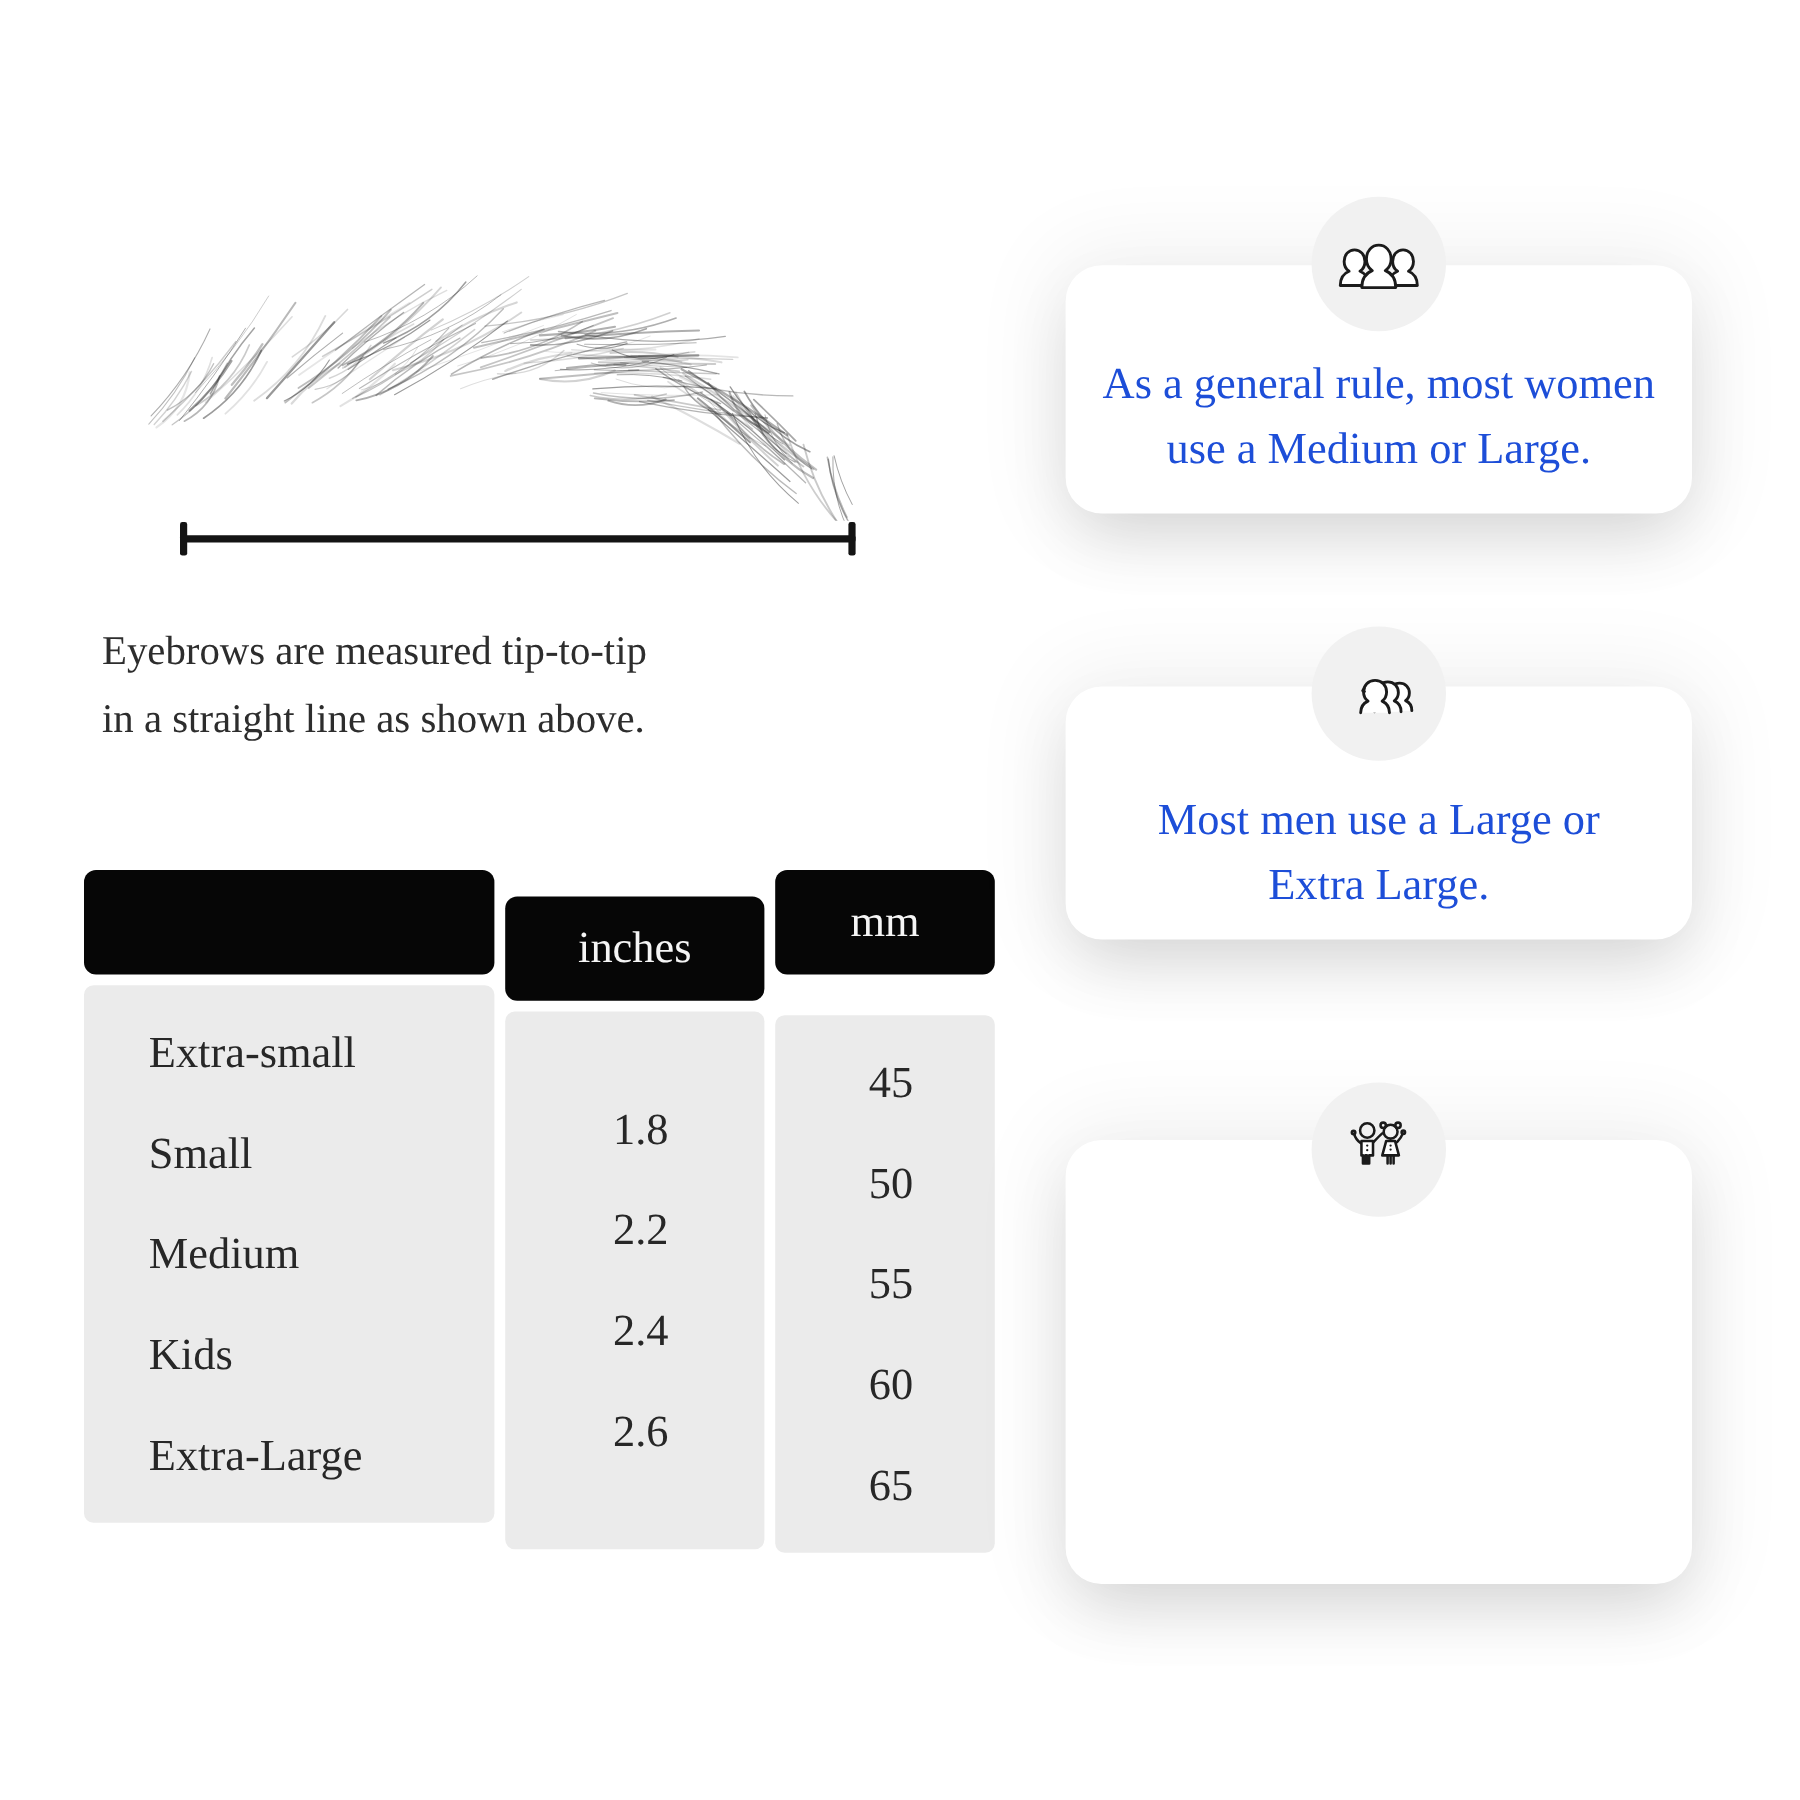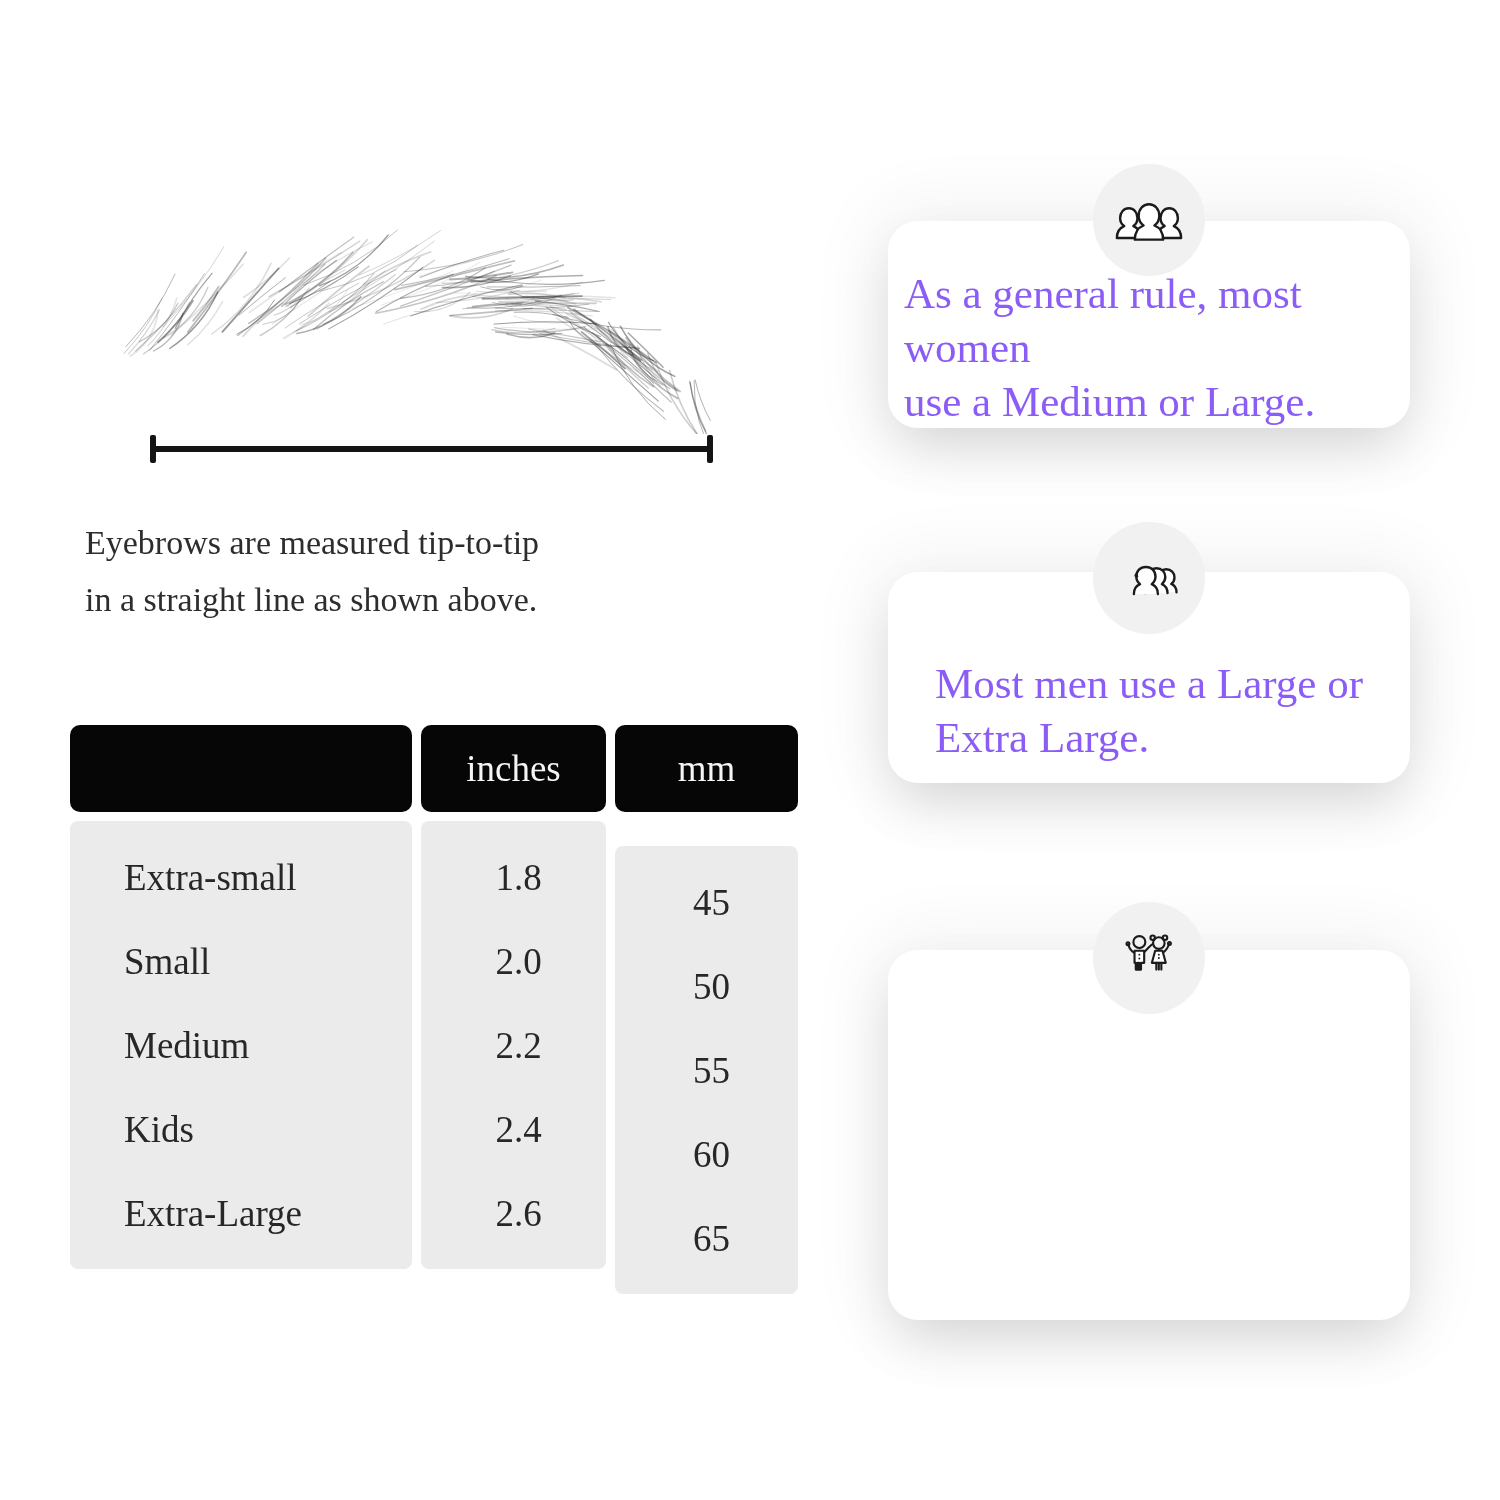--- a/index.html
+++ b/index.html
@@ -16,21 +16,21 @@
   .measure-cap { position:absolute; top:0; width:6px; height:28px; background:#141414; border-radius:2px; }
   .cap-l { left:0; } .cap-r { right:0; }
 
   .caption { position:absolute; left:85px; top:514px; width:696px; text-align:left;
              font-size:34px; line-height:57px; color:#2d2d2d; }
   .caption span { display:block; }
 
   
   .size-table { position:absolute; left:70px; top:725px; display:flex; gap:9px; }
   .col { display:flex; flex-direction:column; gap:9px; }
-  .col-labels { width:342px; } .col-inches { width:185px; } .col-mm { width:183px;gap:34px; }
+  .col-labels { width:342px; } .col-inches { width:216px;margin-top:22px; } .col-mm { width:183px;gap:34px; }
   .th { height:87px; background:#060606; border-radius:10px; color:#f5f5f5;
         display:flex; align-items:center; justify-content:center; font-size:37px; }
   .tb { height:448px; background:#ebebeb; border-radius:8px; box-sizing:border-box;
         display:flex; flex-direction:column; justify-content:center; }
   .cell { height:84px; display:flex; align-items:center; font-size:37px; color:#272727; }
   .col-labels .cell { padding-left:54px; }
   .col-inches .cell, .col-mm .cell { justify-content:center;padding-left:10px; }
 
   
   .info-card { position:absolute; left:888px; width:522px; background:#ffffff; border-radius:30px;
@@ -41,21 +41,21 @@
   .card-2 { top:572px; height:211px; padding-top:66px; }
   .card-3 { top:950px; height:370px; padding-top:48px; }
 
   .icon-circle { position:absolute; left:50%; transform:translateX(-50%);
                  width:112px; height:112px; border-radius:50%; background:#f1f1f1;
                  display:flex; align-items:center; justify-content:center; }
   .card-1 .icon-circle { top:-57px; }
   .card-2 .icon-circle { top:-50px; }
   .card-3 .icon-circle { top:-48px; }
 
-  .card-text { text-align:left; font-size:43px; line-height:54px; color:#8b5cf6; padding:0 16px; }
+  .card-text { text-align:center; font-size:37px; line-height:54px; color:#1d4ed8; padding:0 16px; }
   .card-text span { display:block; }
 
   .icon-stroke { stroke:#1b1b1b; fill:none; stroke-width:2.4; stroke-linecap:round; stroke-linejoin:round; }
   .icon-fill   { stroke:#1b1b1b; fill:#ffffff; stroke-width:2.4; stroke-linecap:round; stroke-linejoin:round; }
 </style>
 </head>
 <body>
 
 <div class="stage">
 
@@ -251,21 +251,20 @@
         <div class="cell">Small</div>
         <div class="cell">Medium</div>
         <div class="cell">Kids</div>
         <div class="cell">Extra-Large</div>
       </div>
     </div>
     <div class="col col-inches">
       <div class="th">inches</div>
       <div class="tb">
         <div class="cell">1.8</div>
-        <div class="cell">2.0</div>
         <div class="cell">2.2</div>
         <div class="cell">2.4</div>
         <div class="cell">2.6</div>
       </div>
     </div>
     <div class="col col-mm">
       <div class="th">mm</div>
       <div class="tb">
         <div class="cell">45</div>
         <div class="cell">50</div>

